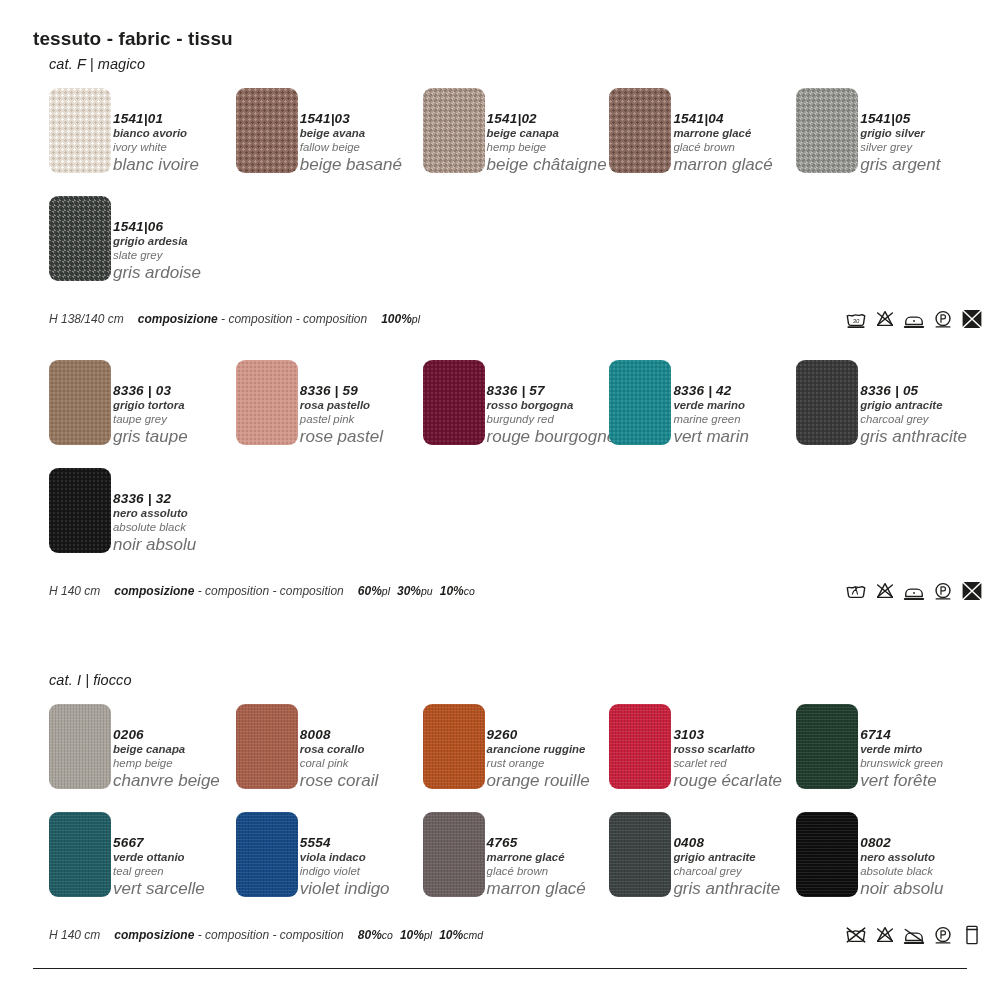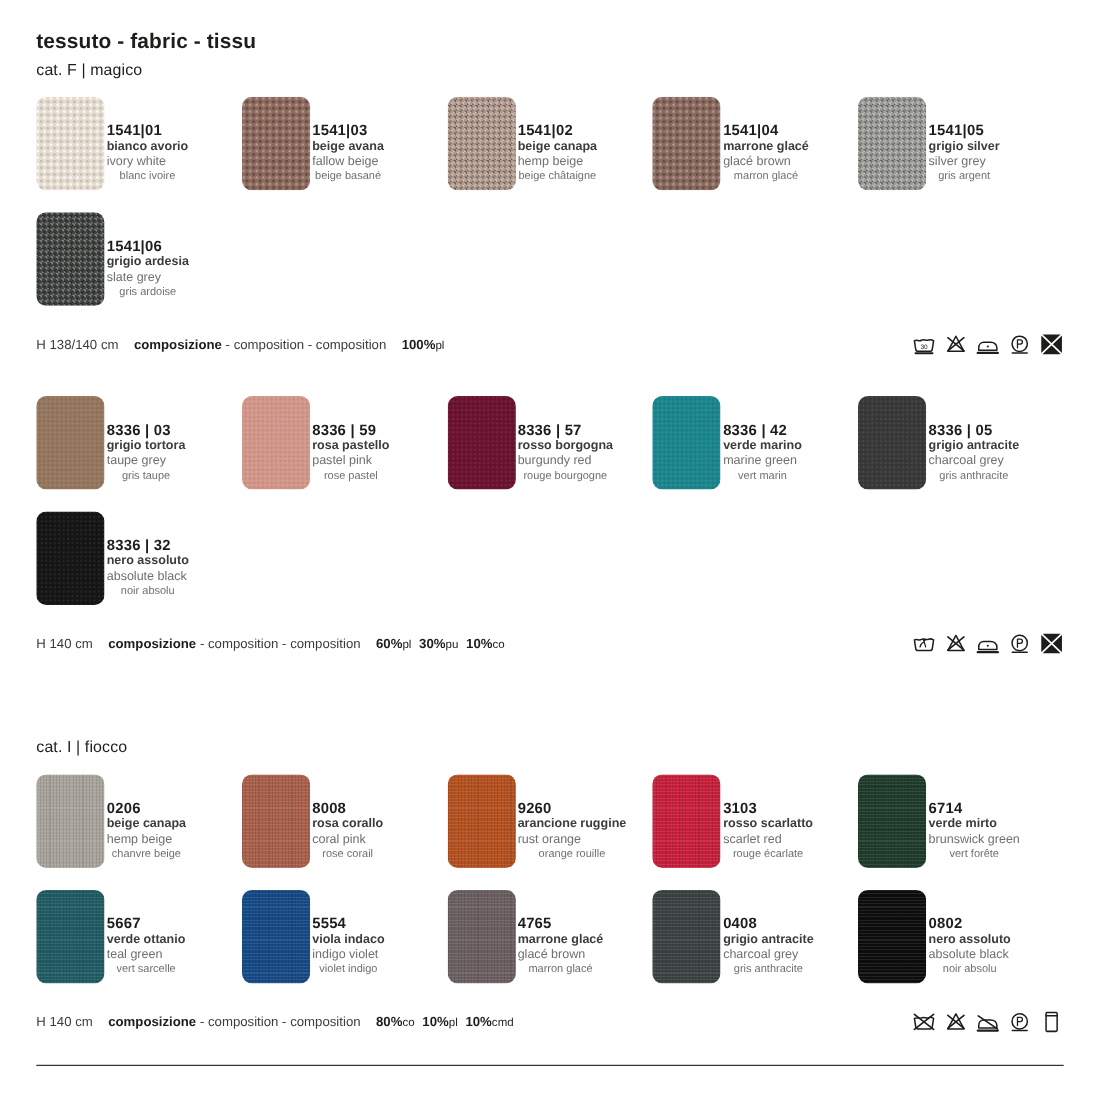--- a/index.html
+++ b/index.html
@@ -9,21 +9,21 @@
     font-family:"Liberation Sans", sans-serif;
     color:#1d1d1b;
     overflow:hidden;
   }
   .page{position:relative;width:979px;height:1000px;padding:0;box-sizing:border-box;}
 
   .title{
     position:absolute;left:33px;top:28px;
     font-size:19px;font-weight:bold;letter-spacing:.1px;color:#1d1d1b;
   }
-  .section{position:absolute;left:33px;width:934px;}
+  .section{position:absolute;left:49px;width:934px;font-style:italic;}
   .section-title{
     font-size:14.5px;font-weight:normal;color:#1d1d1b;
     margin:0 0 16px 0;letter-spacing:.1px;
   }
 
   .grid{display:flex;flex-wrap:wrap;}
   .swatch-cell{
     width:186.8px;
     display:flex;
     align-items:flex-start;
@@ -33,21 +33,21 @@
   .chip{
     width:62px;height:85px;border-radius:9px;
     flex:0 0 auto;
     position:relative;overflow:hidden;
     background-repeat:repeat;
   }
   .meta{margin-left:2px;padding-top:23px;line-height:1.22;}
   .code{font-size:13.5px;font-weight:bold;color:#1d1d1b;letter-spacing:.2px;white-space:nowrap;}
   .name-it{font-size:11.4px;font-weight:bold;color:#3c3c3b;white-space:nowrap;}
   .name-en{font-size:11.4px;color:#6f6f6e;white-space:nowrap;}
-  .name-fr{font-size:10px;color:#6f6f6e;white-space:nowrap;text-align:center;}
+  .name-fr{font-size:17px;color:#6f6f6e;white-space:nowrap;}
 
   .footer-row{
     position:relative;
     display:flex;align-items:center;justify-content:space-between;
     margin-top:4px;
     text-align:right;
   }
   .comp{font-size:12px;color:#1d1d1b;white-space:nowrap;}
   .comp .h{color:#3c3c3b;}
   .comp .lbl-b{font-weight:bold;}

